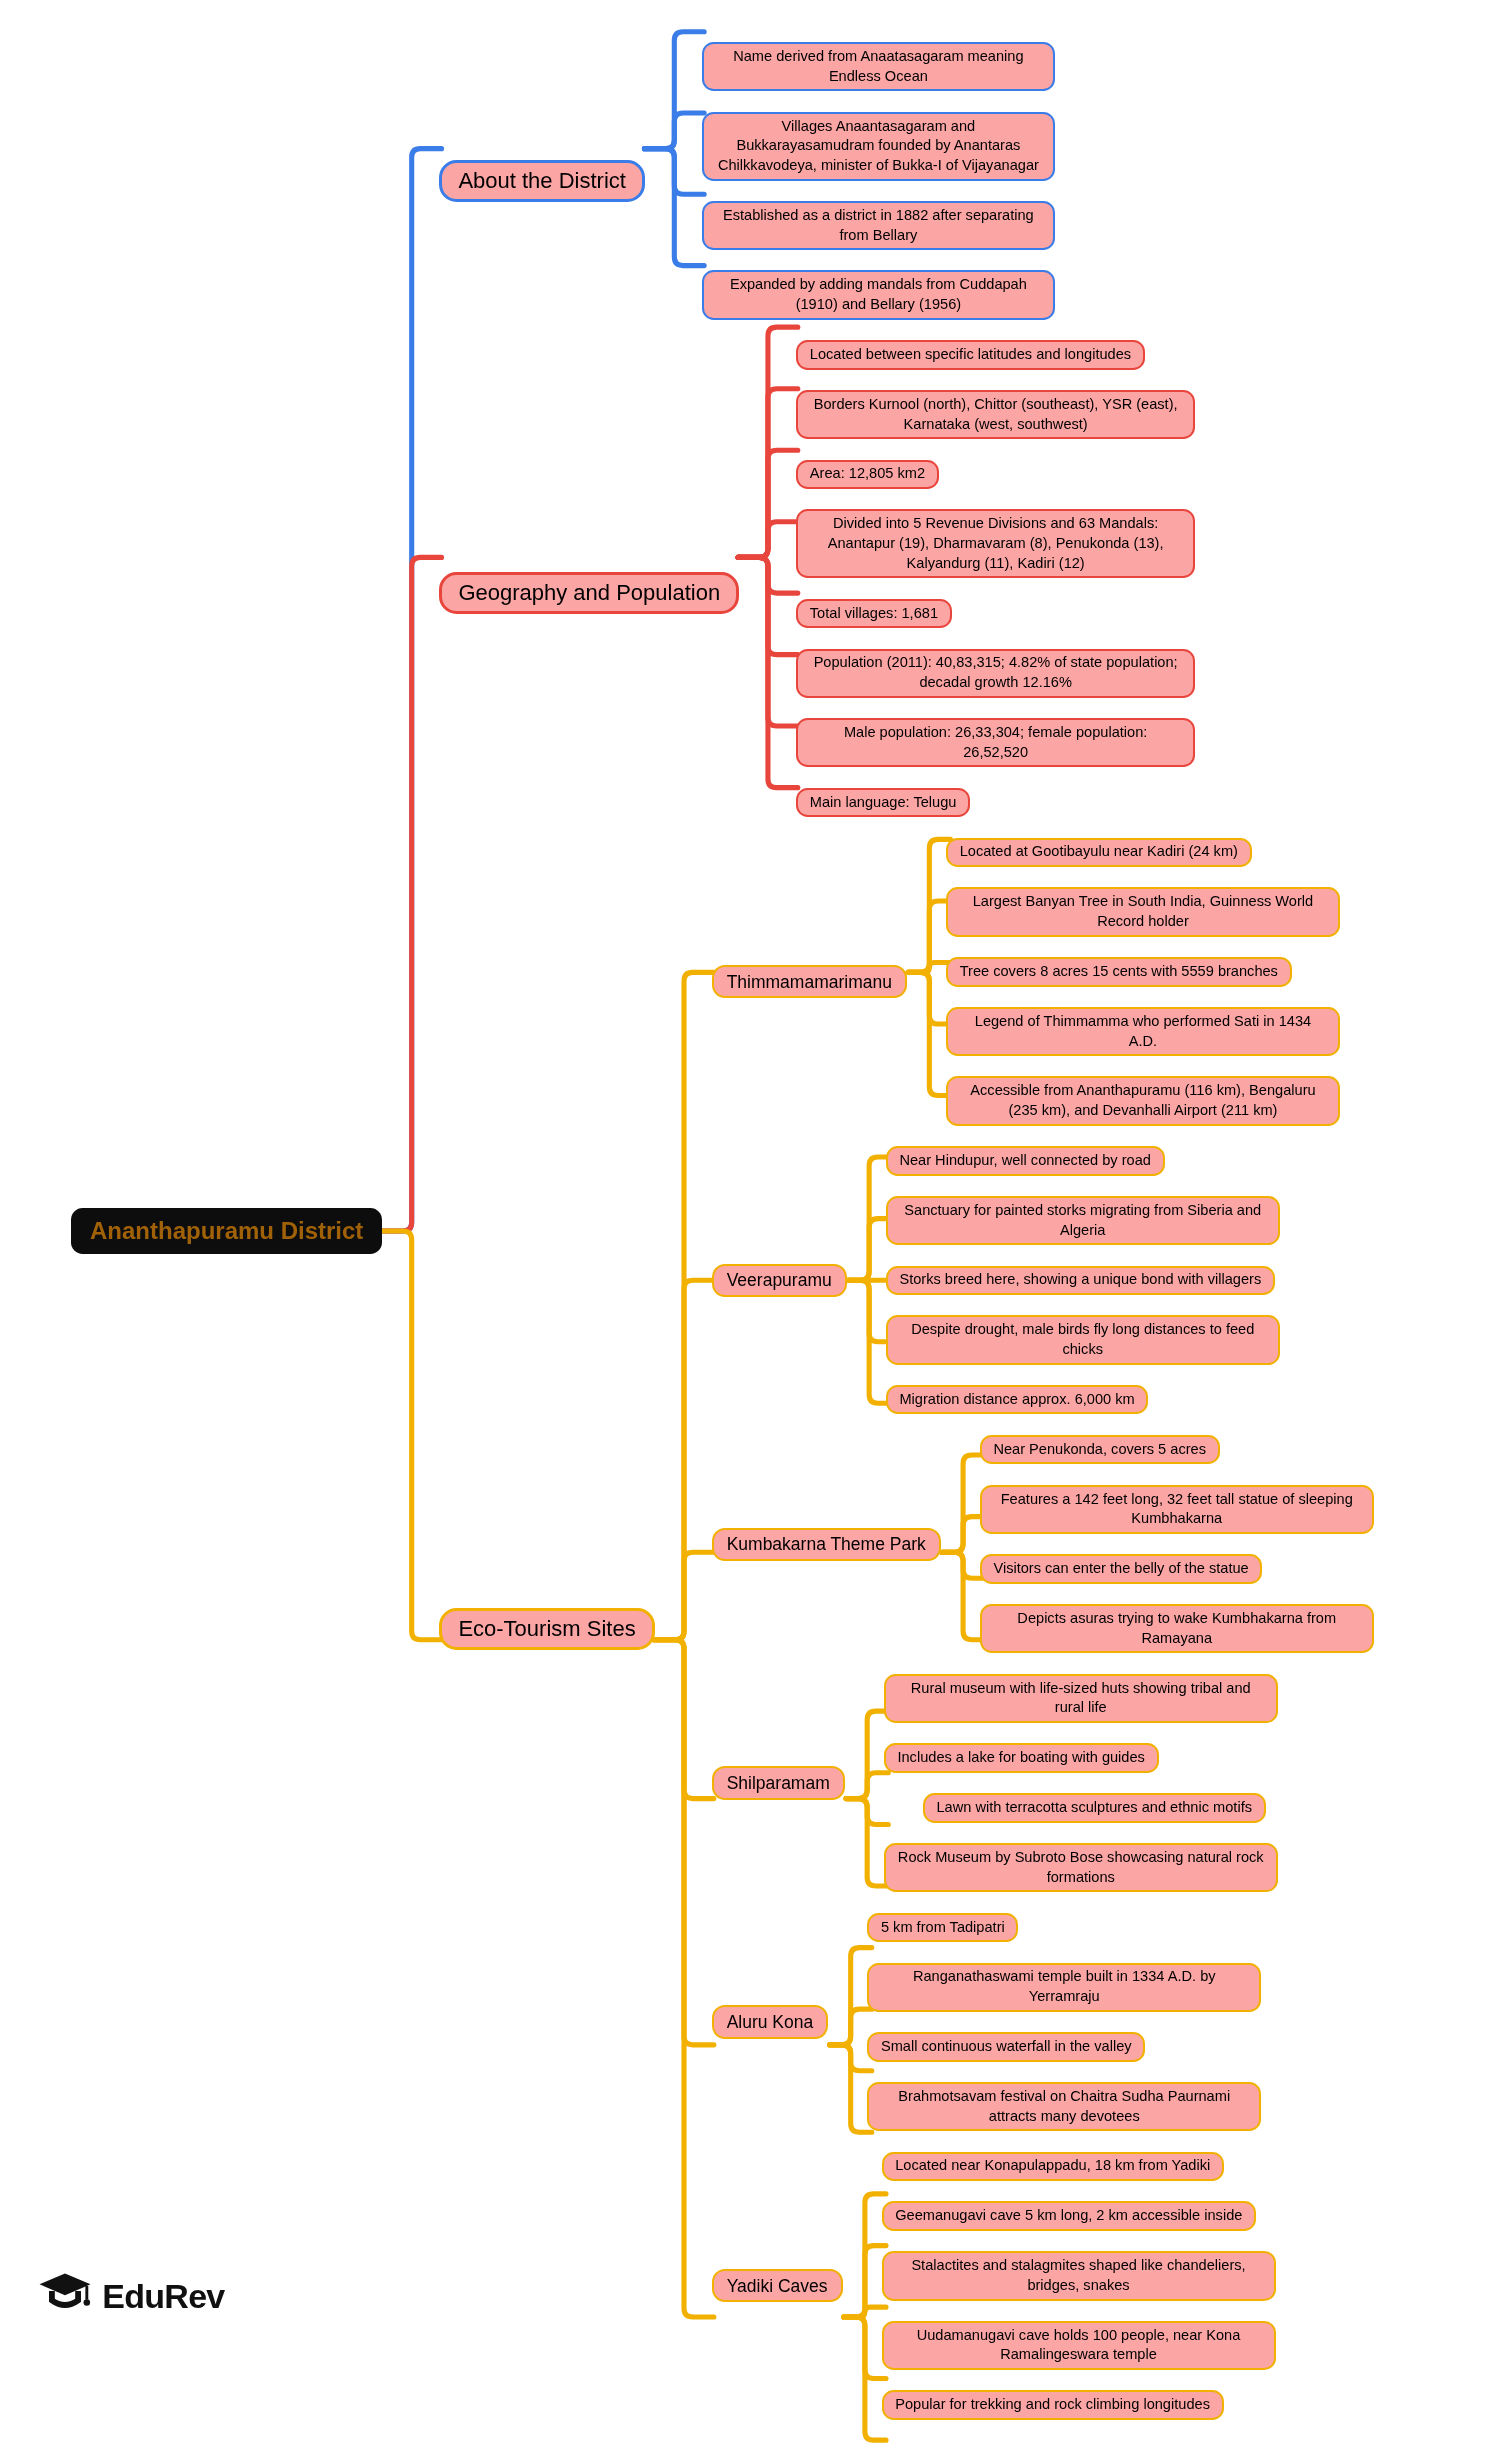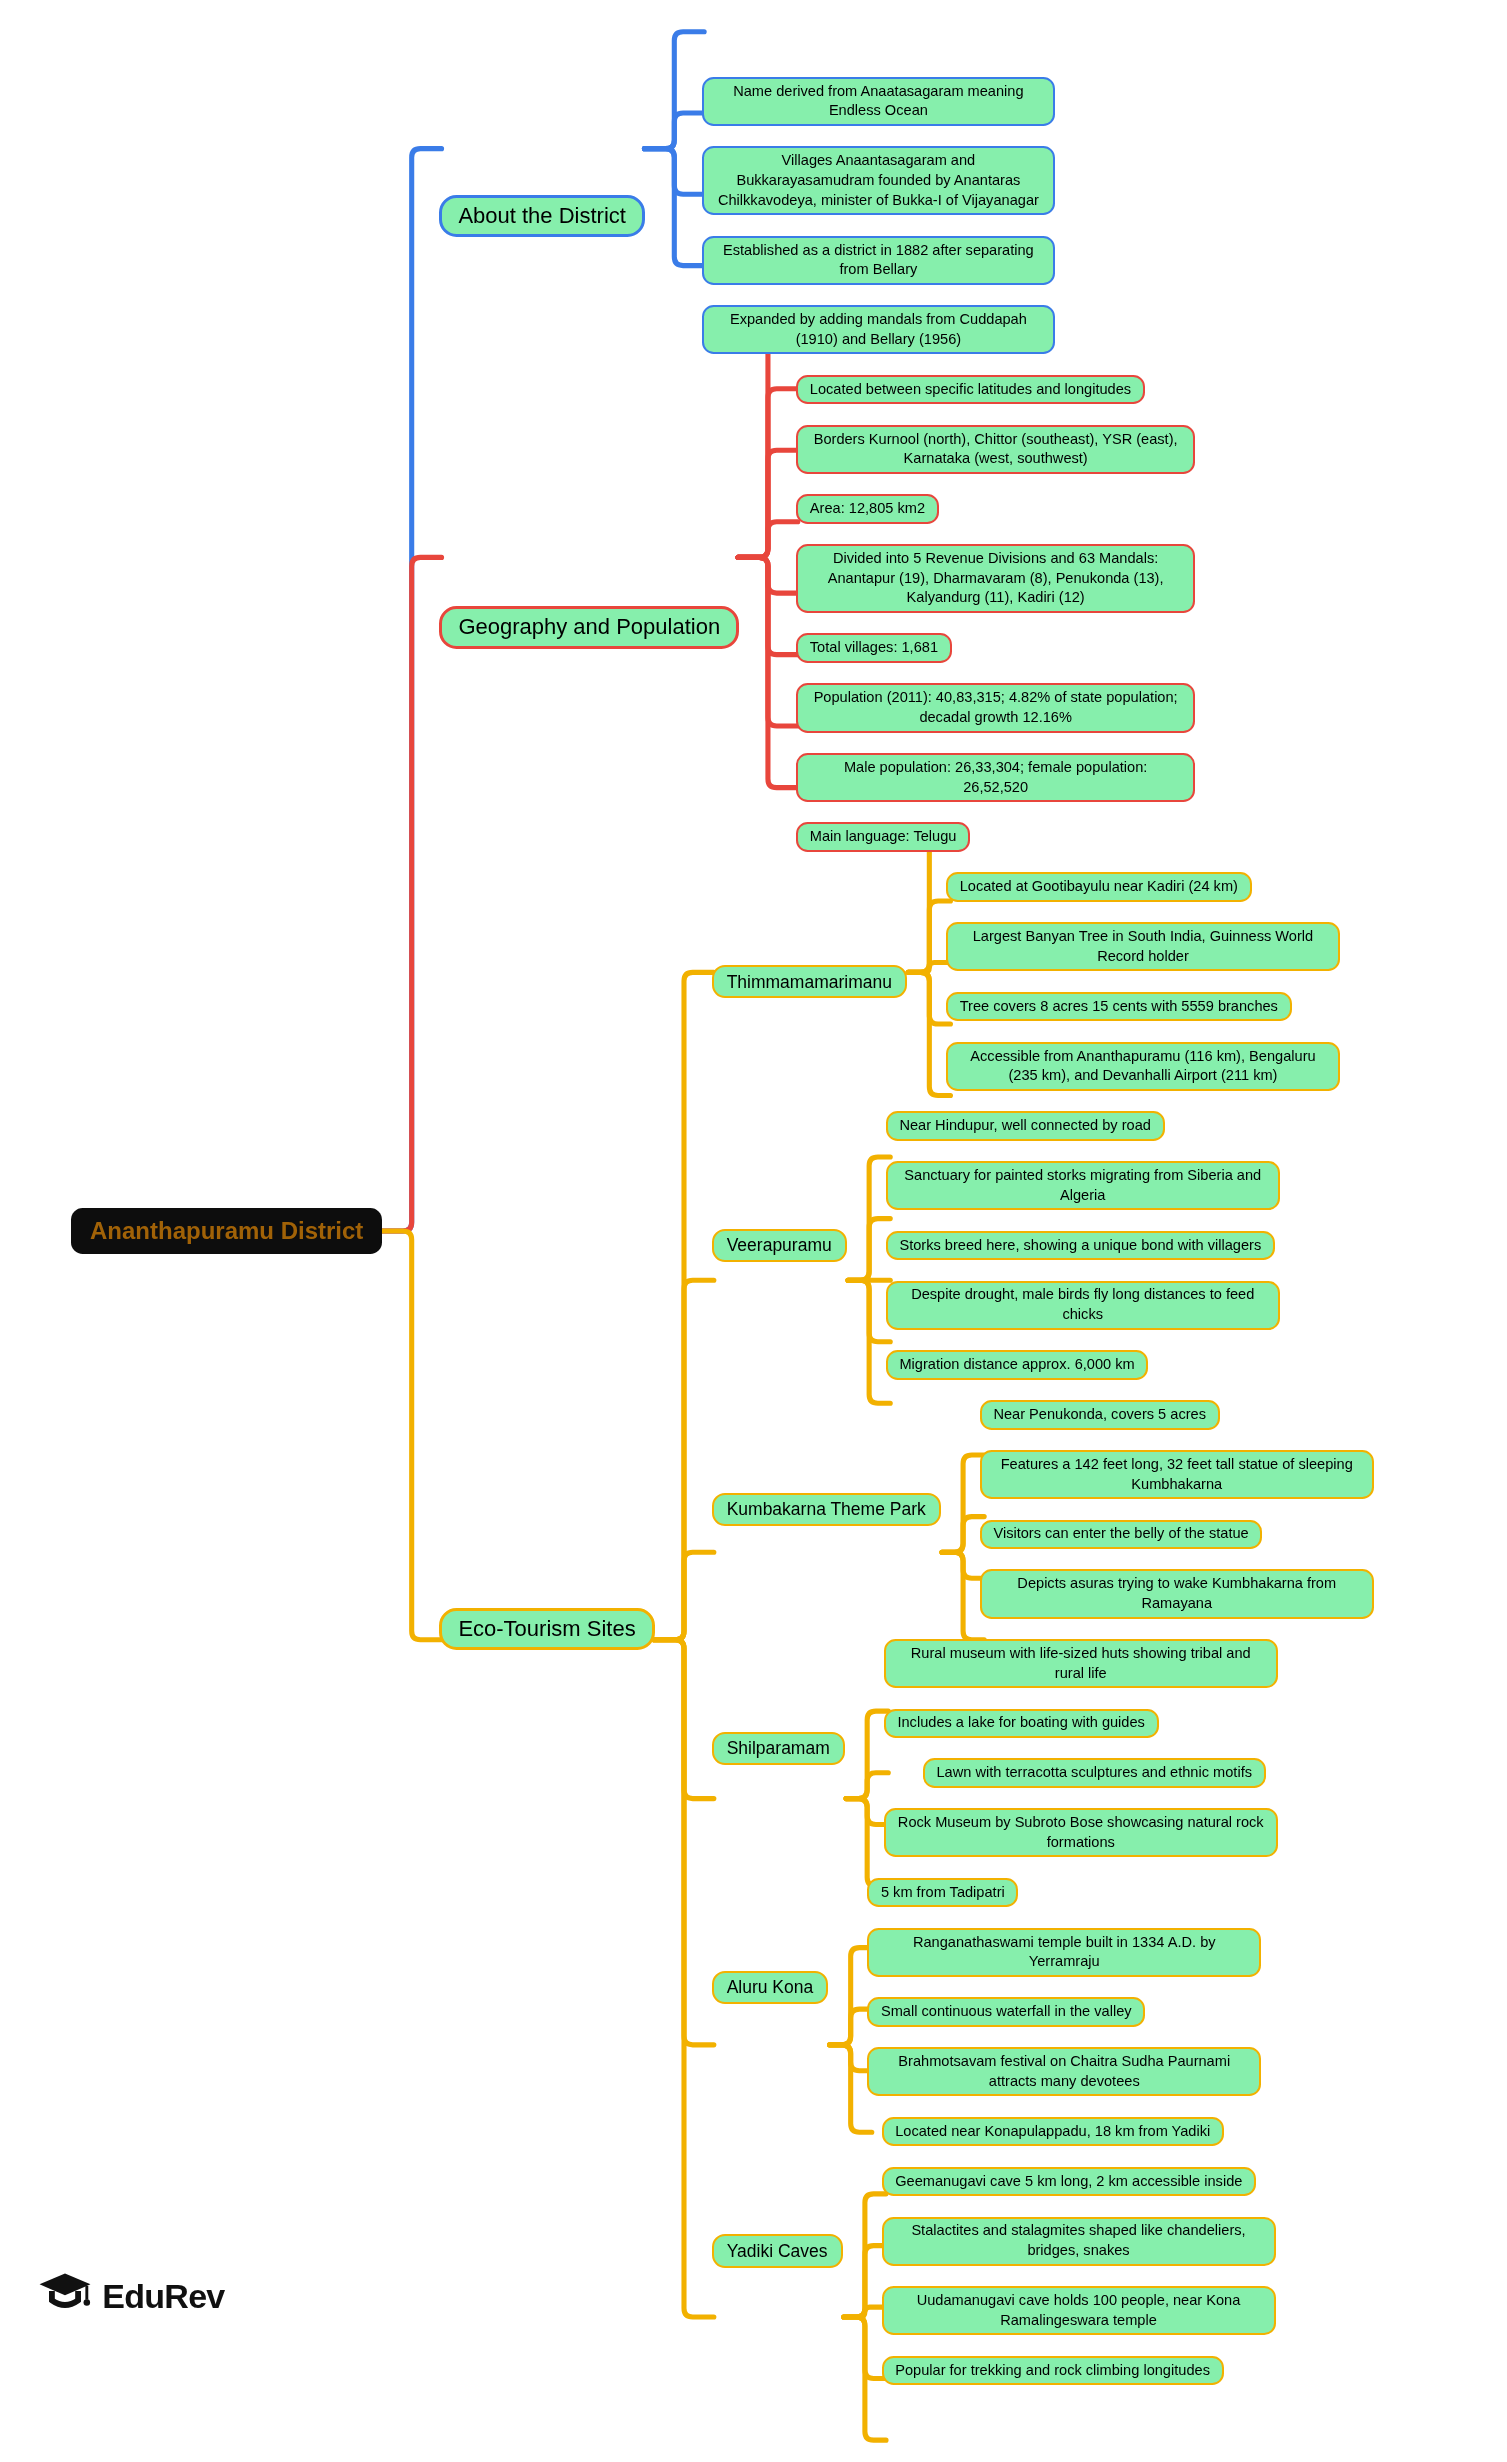--- a/index.html
+++ b/index.html
@@ -8,21 +8,21 @@
   #canvas{position:relative;width:1507px;height:2462px;background:#fff;overflow:hidden}
   #wires{position:absolute;left:0;top:0;z-index:1;pointer-events:none}
   #map{position:absolute;left:71px;top:0;height:100%;display:flex;align-items:center;gap:57px;z-index:2}
   .root-node{position:relative;z-index:2;background:#0d0d0d;color:#a16207;font-size:24px;font-weight:bold;
              padding:8.7px 19px;border-radius:11.7px;white-space:nowrap}
   .branches{display:flex;flex-direction:column;justify-content:center;height:100%;gap:20.4px}
   .branch{display:flex;align-items:center;gap:57px}
   .subbranches{display:flex;flex-direction:column;gap:20.4px}
   .subbranch{display:flex;align-items:center;gap:39px}
   .leafcol{display:flex;flex-direction:column;align-items:flex-start;gap:20.4px}
-  .node{position:relative;z-index:2;background:#86efac;border-style:solid;text-align:center}
+  .node{position:relative;z-index:2;background:#fca5a5;border-style:solid;text-align:center}
   .blabel{border-width:3.6px;border-radius:17.5px;padding:5.1px 16px;font-size:22px;line-height:26px;white-space:nowrap}
   .slabel{border-width:2.9px;border-radius:13px;padding:3.6px 13px;font-size:17.5px;line-height:22px;white-space:nowrap}
   .leaf{border-width:2.9px;border-radius:11.7px;padding:2.9px 11.7px;font-size:14.6px;line-height:19.7px}
   .b0 .leaf{max-width:353px}
   .b1 .leaf{max-width:399px}
   .b2 .leaf{max-width:394px}
   #logo{position:absolute;left:38px;top:2272px;display:flex;align-items:center;gap:10.2px;z-index:2}
   #logo .logo-text{font-size:34px;font-weight:bold;color:#101010;letter-spacing:-0.7px}
 </style>
 </head>
@@ -107,20 +107,21 @@
         </div>
         <div class="branch b2">
           <div class="node blabel" style="border-color: rgb(242, 177, 0);">Eco-Tourism Sites</div>
           <div class="subbranches">
             <div class="subbranch">
               <div class="node slabel" style="border-color: rgb(242, 177, 0);">Thimmamamarimanu</div>
               <div class="leafcol">
                 <div class="node leaf" style="border-color: rgb(242, 177, 0);">Located at Gootibayulu near Kadiri (24 km)</div>
                 <div class="node leaf" style="border-color: rgb(242, 177, 0);">Largest Banyan Tree in South India, Guinness World Record holder</div>
                 <div class="node leaf" style="border-color: rgb(242, 177, 0);">Tree covers 8 acres 15 cents with 5559 branches</div>
+                <div class="node leaf" style="border-color: rgb(242, 177, 0);">Legend of Thimmamma who performed Sati in 1434 A.D.</div>
                 <div class="node leaf" style="border-color: rgb(242, 177, 0);">Accessible from Ananthapuramu (116 km), Bengaluru (235 km), and Devanhalli Airport (211 km)</div>
               </div>
             </div>
             <div class="subbranch">
               <div class="node slabel" style="border-color: rgb(242, 177, 0);">Veerapuramu</div>
               <div class="leafcol">
                 <div class="node leaf" style="border-color: rgb(242, 177, 0);">Near Hindupur, well connected by road</div>
                 <div class="node leaf" style="border-color: rgb(242, 177, 0);">Sanctuary for painted storks migrating from Siberia and Algeria</div>
                 <div class="node leaf" style="border-color: rgb(242, 177, 0);">Storks breed here, showing a unique bond with villagers</div>
                 <div class="node leaf" style="border-color: rgb(242, 177, 0);">Despite drought, male birds fly long distances to feed chicks</div>

